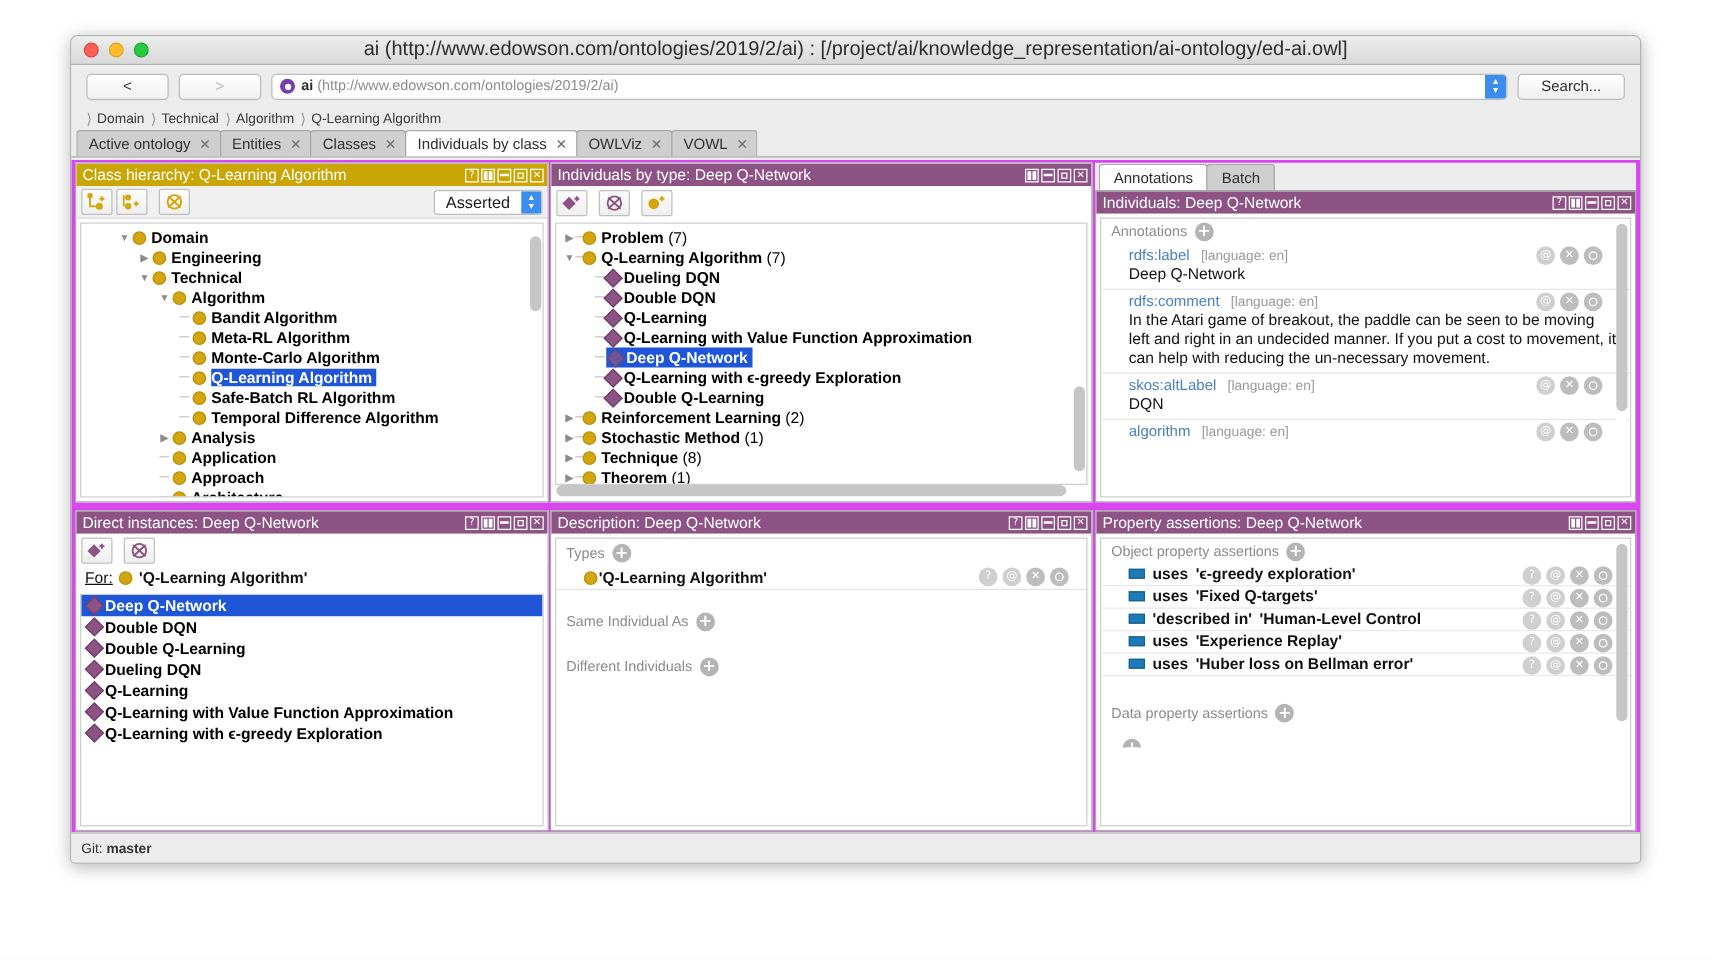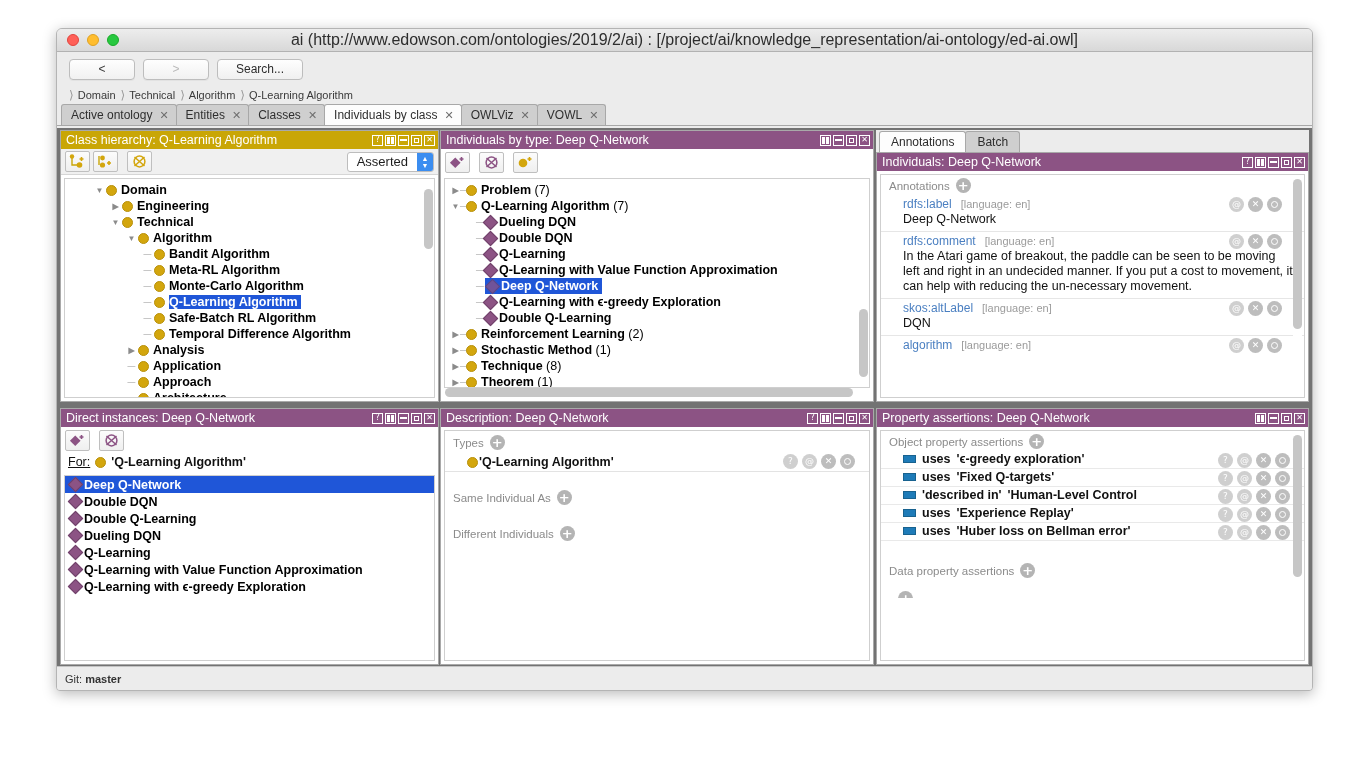--- a/index.html
+++ b/index.html
@@ -112,21 +112,21 @@
     border-radius: 3px 3px 0 0;
     margin-right: -1px;
   }
   .tab.active { background: #fdfdfd; }
   .tab .x { font-size: 11px; color: #6e6e6e; }
 
   
   .workspace {
     position: absolute;
     left: 0; right: 0; top: 99px; bottom: 24px;
-    background: #737373;
+    background: #d946ef;
     padding: 2px 3px 0 3px;
   }
   .col { position: absolute; top: 2px; bottom: 1px; }
   .colL { left: 3px;   width: 379px; }
   .colM { left: 383px; width: 434px; }
   .colR { left: 819px; right: 3px; }
 
   .panel {
     position: absolute; left: 0; right: 0;
     background: #fff;
@@ -344,20 +344,28 @@
       <span class="dot red"></span>
       <span class="dot yellow"></span>
       <span class="dot green"></span>
     </div>
     <div class="title-text">ai (http://www.edowson.com/ontologies/2019/2/ai)  : [/project/ai/knowledge_representation/ai-ontology/ed-ai.owl]</div>
   </div>
 
   <div class="navbar">
     <div class="navbtn">&lt;</div>
     <div class="navbtn disabled">&gt;</div>
+    <div class="addrwrap">
+      <span class="owl-ico"></span>
+      <span class="addr-txt"><b>ai</b><span> (http://www.edowson.com/ontologies/2019/2/ai)</span></span>
+      <span class="addr-stepper">
+            <span>▲</span>
+            <span>▼</span>
+          </span>
+    </div>
     <div class="searchbtn">Search...</div>
   </div>
 
   <div class="breadcrumb">
     <span class="crumb">
           <span class="sep">⟩</span>
           <span>Domain</span>
         </span>
     <span class="crumb">
           <span class="sep" style="margin-left:5px">⟩</span>

